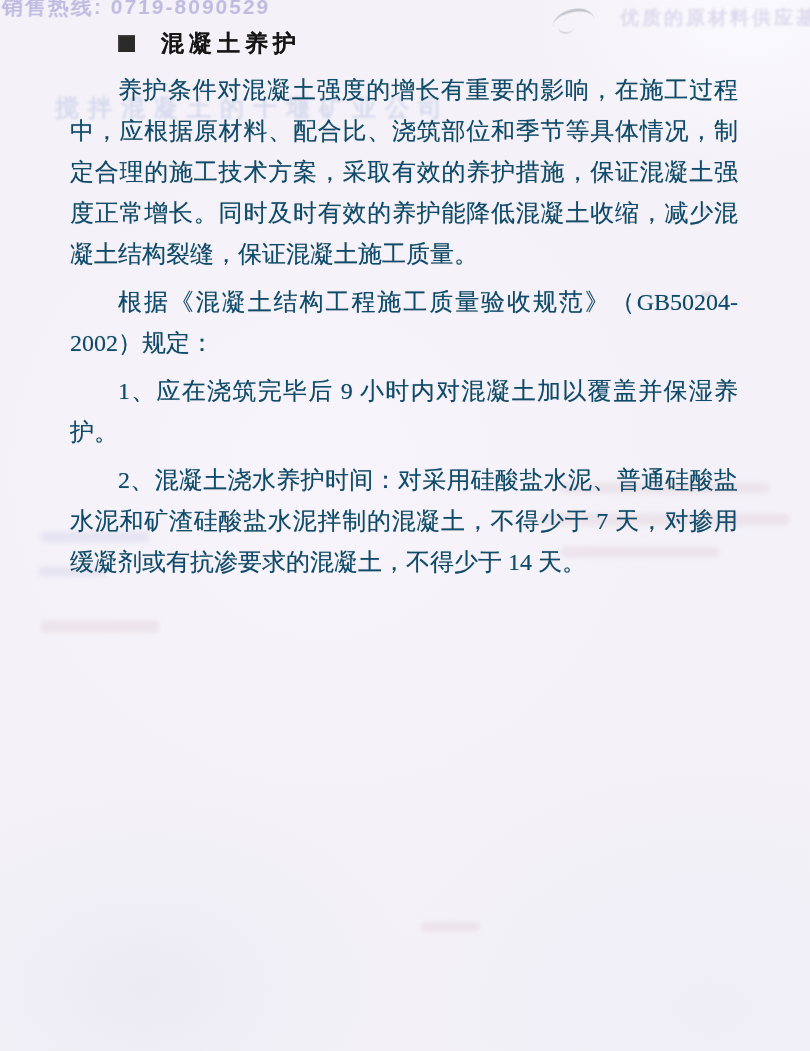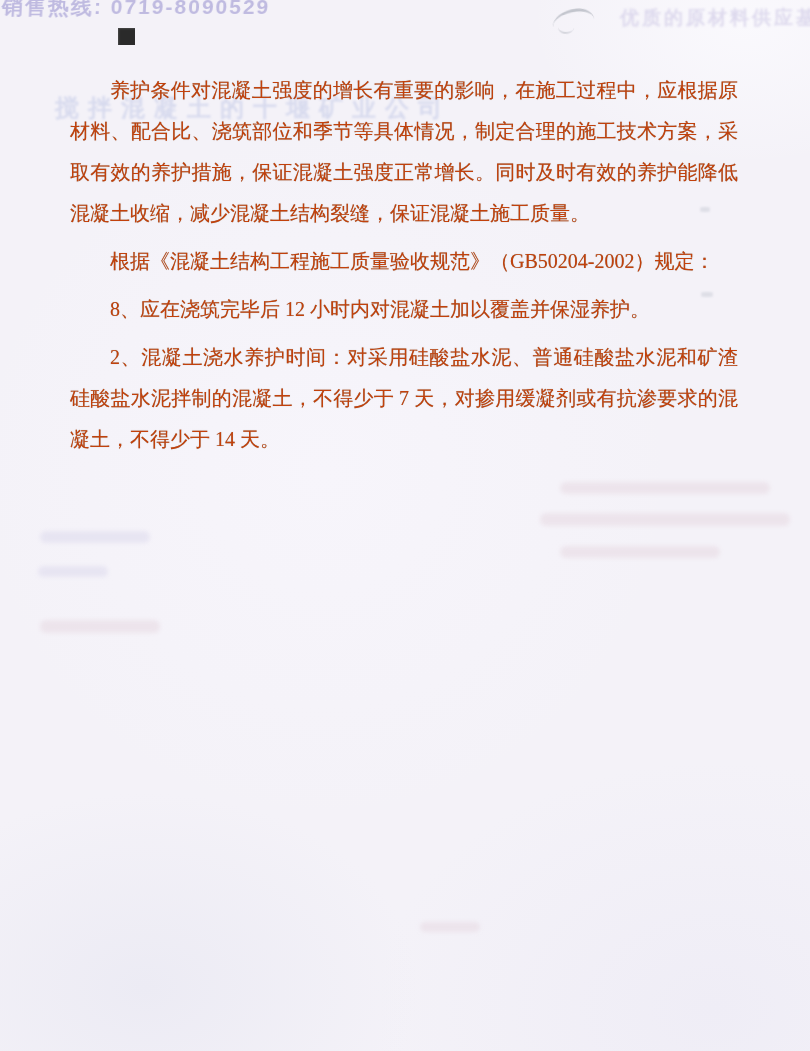--- a/index.html
+++ b/index.html
@@ -34,21 +34,21 @@
   .speck { position:absolute; background:#c9ccd6; opacity:.5; filter:blur(1px); border-radius:2px; }
 
   
   .heading { position:absolute; top:28px; left:118px; display:flex; align-items:center; color:#161616; }
   .bullet-square { width:17px; height:17px; background:#2a2a2a; box-shadow:inset 1px 1px 2px #4a4a4a; margin-right:26px; }
   .heading-title { font-size:23px; font-weight:bold; letter-spacing:5px;
                    text-shadow:0 0 .6px rgba(20,20,20,.8); }
 
   
   .bodytext { position:absolute; top:70px; left:70px; width:668px;
-              font-size:20px; line-height:41px; color:#c2410c;
+              font-size:24px; line-height:41px; color:#0c4a6e;
               text-align:justify; text-shadow:0 0 .7px rgba(70,90,70,.55); }
   .bodytext p { margin:0 0 7px 0; text-indent:2em; }
 </style>
 </head>
 <body>
 
 <div class="page">
 
   <div class="wm wm-hotline">销售热线: 0719-8090529</div>
   <div class="wm wm-supply">优质的原材料供应基地</div>
@@ -61,22 +61,23 @@
   <div class="smudge pink" style="top:546px;left:560px;width:160px;height:12px;"></div>
   <div class="smudge blue" style="top:531px;left:40px;width:110px;height:12px;"></div>
   <div class="smudge blue" style="top:566px;left:38px;width:70px;height:11px;"></div>
   <div class="smudge pink" style="top:620px;left:40px;width:120px;height:13px;"></div>
   <div class="smudge pink" style="top:922px;left:420px;width:60px;height:10px;"></div>
   <div class="speck" style="top:207px;left:700px;width:10px;height:5px;"></div>
   <div class="speck" style="top:292px;left:701px;width:12px;height:5px;"></div>
 
   <div class="heading">
     <span class="bullet-square"></span>
+    <span class="heading-title">混凝土养护</span>
   </div>
 
   <div class="bodytext">
     <p>养护条件对混凝土强度的增长有重要的影响，在施工过程中，应根据原材料、配合比、浇筑部位和季节等具体情况，制定合理的施工技术方案，采取有效的养护措施，保证混凝土强度正常增长。同时及时有效的养护能降低混凝土收缩，减少混凝土结构裂缝，保证混凝土施工质量。</p>
     <p>根据《混凝土结构工程施工质量验收规范》（GB50204-2002）规定：</p>
-    <p>8、应在浇筑完毕后 12 小时内对混凝土加以覆盖并保湿养护。</p>
+    <p>1、应在浇筑完毕后 9 小时内对混凝土加以覆盖并保湿养护。</p>
     <p>2、混凝土浇水养护时间：对采用硅酸盐水泥、普通硅酸盐水泥和矿渣硅酸盐水泥拌制的混凝土，不得少于 7 天，对掺用缓凝剂或有抗渗要求的混凝土，不得少于 14 天。</p>
   </div>
 
 </div>
 
 </body></html>

